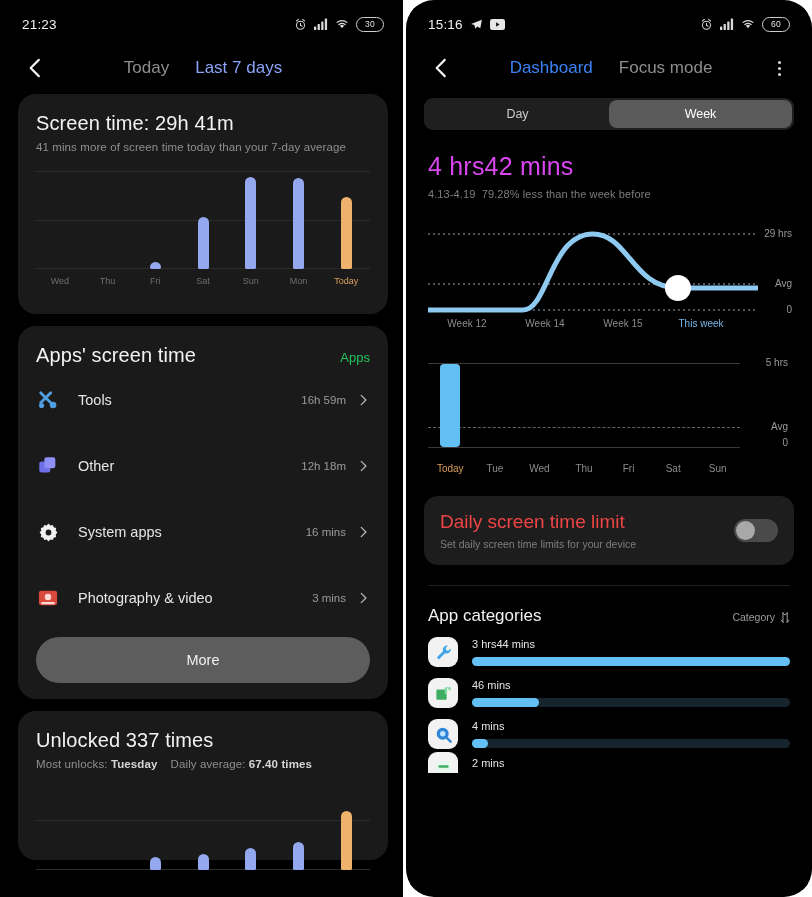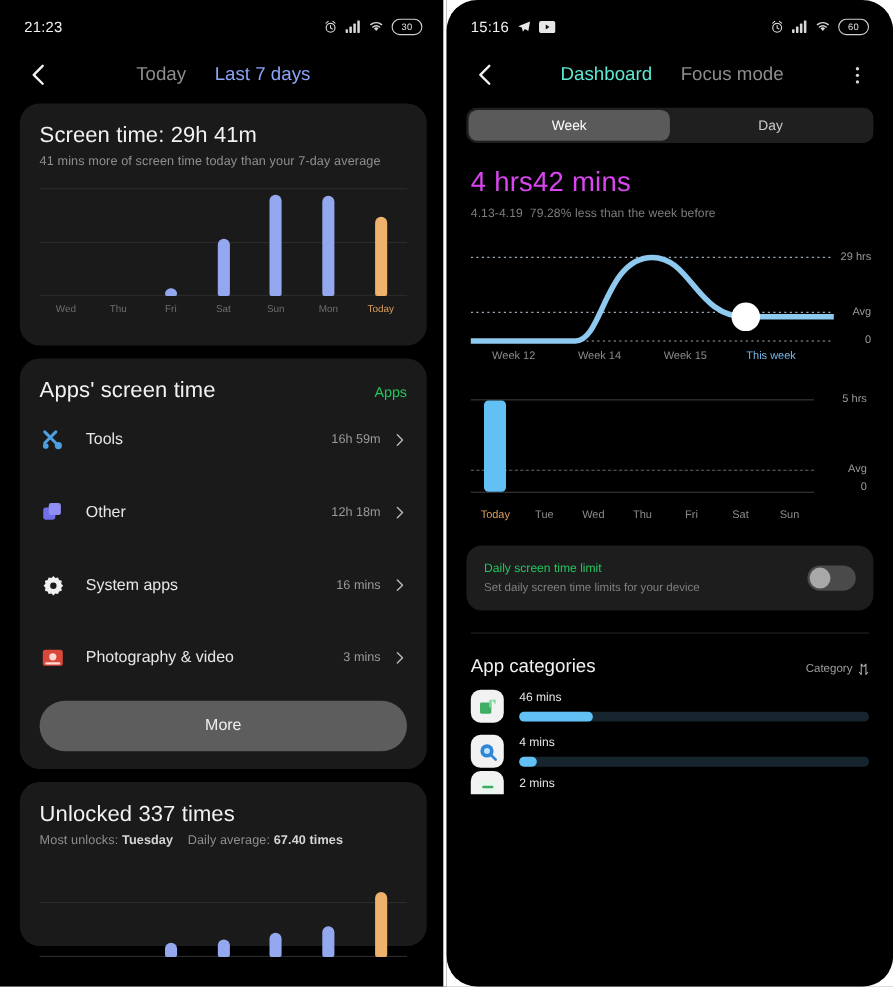--- a/index.html
+++ b/index.html
@@ -42,21 +42,21 @@
 
   
   .topnav {
     height: 52px; display: flex; align-items: center; padding: 0 18px;
     position: relative;
   }
   .back-chevron { width: 26px; height: 26px; flex: 0 0 auto; cursor: pointer; }
   .nav-tabs { display:flex; align-items:center; gap: 26px; margin: 0 auto; }
   .nav-tab { font-size: 17px; color: #8d8d8d; }
   .nav-tab.active-blue { color: #8ca4f8; }
-  .nav-tab.active-white { color: #5eead4; font-weight: 500; }
+  .nav-tab.active-white { color: #3b82f6; font-weight: 500; }
   .kebab { width: 22px; display:flex; flex-direction:column; align-items:center; gap:3px;}
   .kebab span { width:3px;height:3px;border-radius:50%;background:#d8d8d8;display:block;}
 
   
   .card {
     background: #1a1a1a; border-radius: 18px;
     margin: 0 14px 12px 14px; padding: 18px 18px 10px 18px;
   }
   .card-title { font-size: 20px; color:#f2f2f2; font-weight: 400; letter-spacing:.1px;}
   .card-sub { font-size: 11.5px; color:#8f8f8f; margin-top: 6px; letter-spacing:.1px;}
@@ -117,21 +117,21 @@
   .db-bar { width: 20px; background:#62c0f5; border-radius:4px; }
   .db-side span { position:absolute; right:2px; font-size:10px; color:#9a9a9a;}
   .db-axis { display:flex; margin-top:6px; padding-right:50px; }
   .db-axis span { flex:1; text-align:center; font-size:10px; color:#8b8b8b; }
   .db-axis span.hl { color:#dd9f5c; }
 
   .limit-card {
     margin: 22px 14px 0 14px; background:#1d1d1d; border-radius: 14px;
     padding: 15px 16px; display:flex; align-items:center;
   }
-  .limit-title { font-size: 11px; color:#22c55e; }
+  .limit-title { font-size: 19px; color:#ef4444; }
   .limit-sub { font-size: 10.5px; color:#7f7f7f; margin-top: 5px; }
   .switch {
     margin-left:auto; width: 44px; height: 23px; border-radius: 12px;
     background:#4a4a4a; position:relative; cursor:pointer; flex:0 0 auto;
   }
   .switch .knob { position:absolute; left:2px; top:2px; width:19px;height:19px;border-radius:50%;background:#a8a8a8;}
 
   .divider { height:1px; background:#222222; margin: 20px 18px 0 18px; }
 
   .cat-head { display:flex; align-items:baseline; padding: 20px 18px 0 18px; }
@@ -383,22 +383,22 @@
         <span class="nav-tab">Focus mode</span>
       </div>
       <span class="kebab">
             <span></span>
             <span></span>
             <span></span>
           </span>
     </div>
 
     <div class="seg">
+      <div class="seg-item">Day</div>
       <div class="seg-item selected">Week</div>
-      <div class="seg-item">Day</div>
     </div>
 
     <div class="big-hours">4 hrs42 mins</div>
     <div class="big-sub">
       <span>4.13-4.19</span>&nbsp;&nbsp;<span>79.28% less than the week before</span>
     </div>
 
     <div class="linechart-wrap">
       <svg class="lc-svg" width="330" height="92" viewBox="0 0 330 92">
         <line x1="0" y1="8" x2="330" y2="8" stroke="#9aa8b5" stroke-width="1" stroke-dasharray="2 3"></line>
@@ -479,20 +479,33 @@
       <span class="cat-title">App categories</span>
       <span class="cat-sort">
         <span>Category</span>
         <svg width="10" height="11" viewBox="0 0 12 14">
           <path d="M3.4 1v12M3.4 13l-2.2-2.6M3.4 1l2.2 2.6" stroke="#b0b0b0" stroke-width="1.2" fill="none" stroke-linecap="round"></path>
           <path d="M8.8 13V1M8.8 1L6.6 3.6M8.8 13l2.2-2.6" stroke="#b0b0b0" stroke-width="1.2" fill="none" stroke-linecap="round"></path>
         </svg>
       </span>
     </div>
 
+    <div class="cat-row">
+      <span class="cat-ico">
+        <svg width="19" height="19" viewBox="0 0 24 24">
+          <path d="M17.5 3.2a5.4 5.4 0 00-6.1 7.3L3.6 18.3l2.4 2.4 7.8-7.8a5.4 5.4 0 007.3-6.1l-3 3-2.7-.7-.7-2.7z" fill="#3fa4e8"></path>
+        </svg>
+      </span>
+      <div class="cat-body">
+        <div class="cat-val">3 hrs44 mins</div>
+        <div class="cat-track">
+              <div class="cat-fill" style="width:100%"></div>
+            </div>
+      </div>
+    </div>
 
     <div class="cat-row">
       <span class="cat-ico">
         <svg width="19" height="19" viewBox="0 0 24 24">
           <rect x="3" y="7" width="13" height="13" rx="1.6" fill="#3fae63"></rect>
           <path d="M16 4h5v5l-5-5z" fill="#7ddc9d"></path>
           <rect x="13.5" y="4" width="3" height="9" rx="1" fill="#7ddc9d"></rect>
         </svg>
       </span>
       <div class="cat-body">

